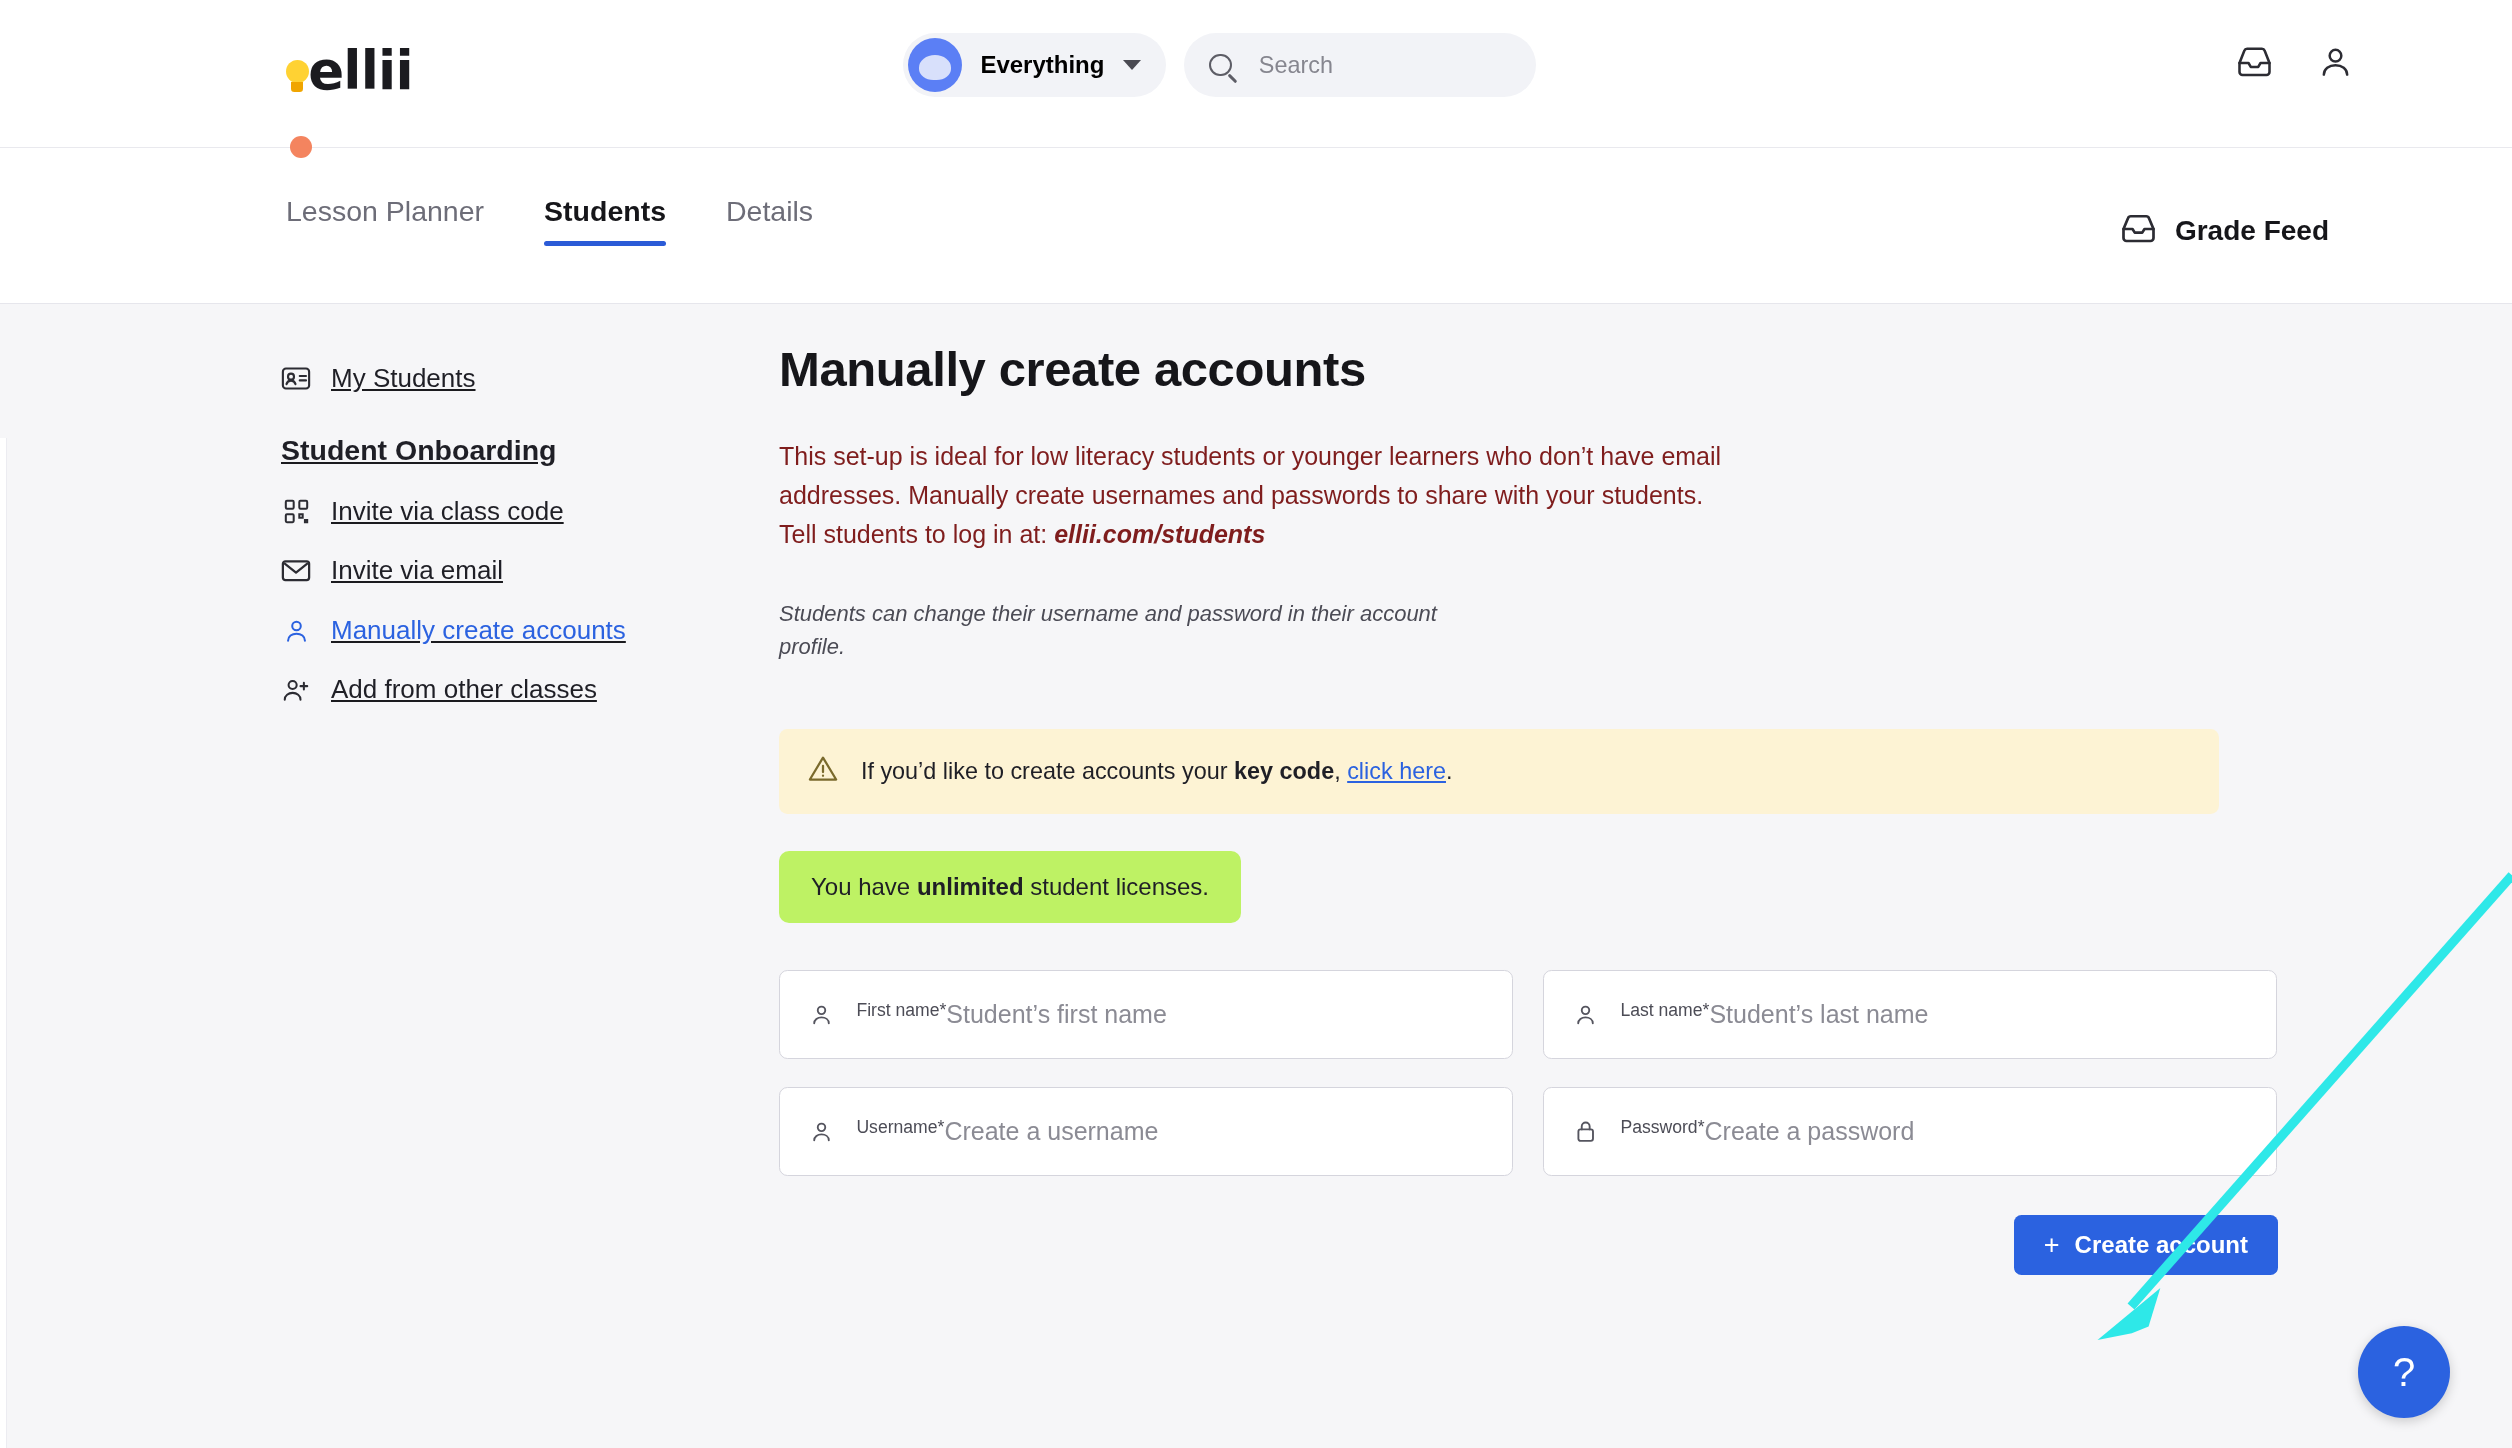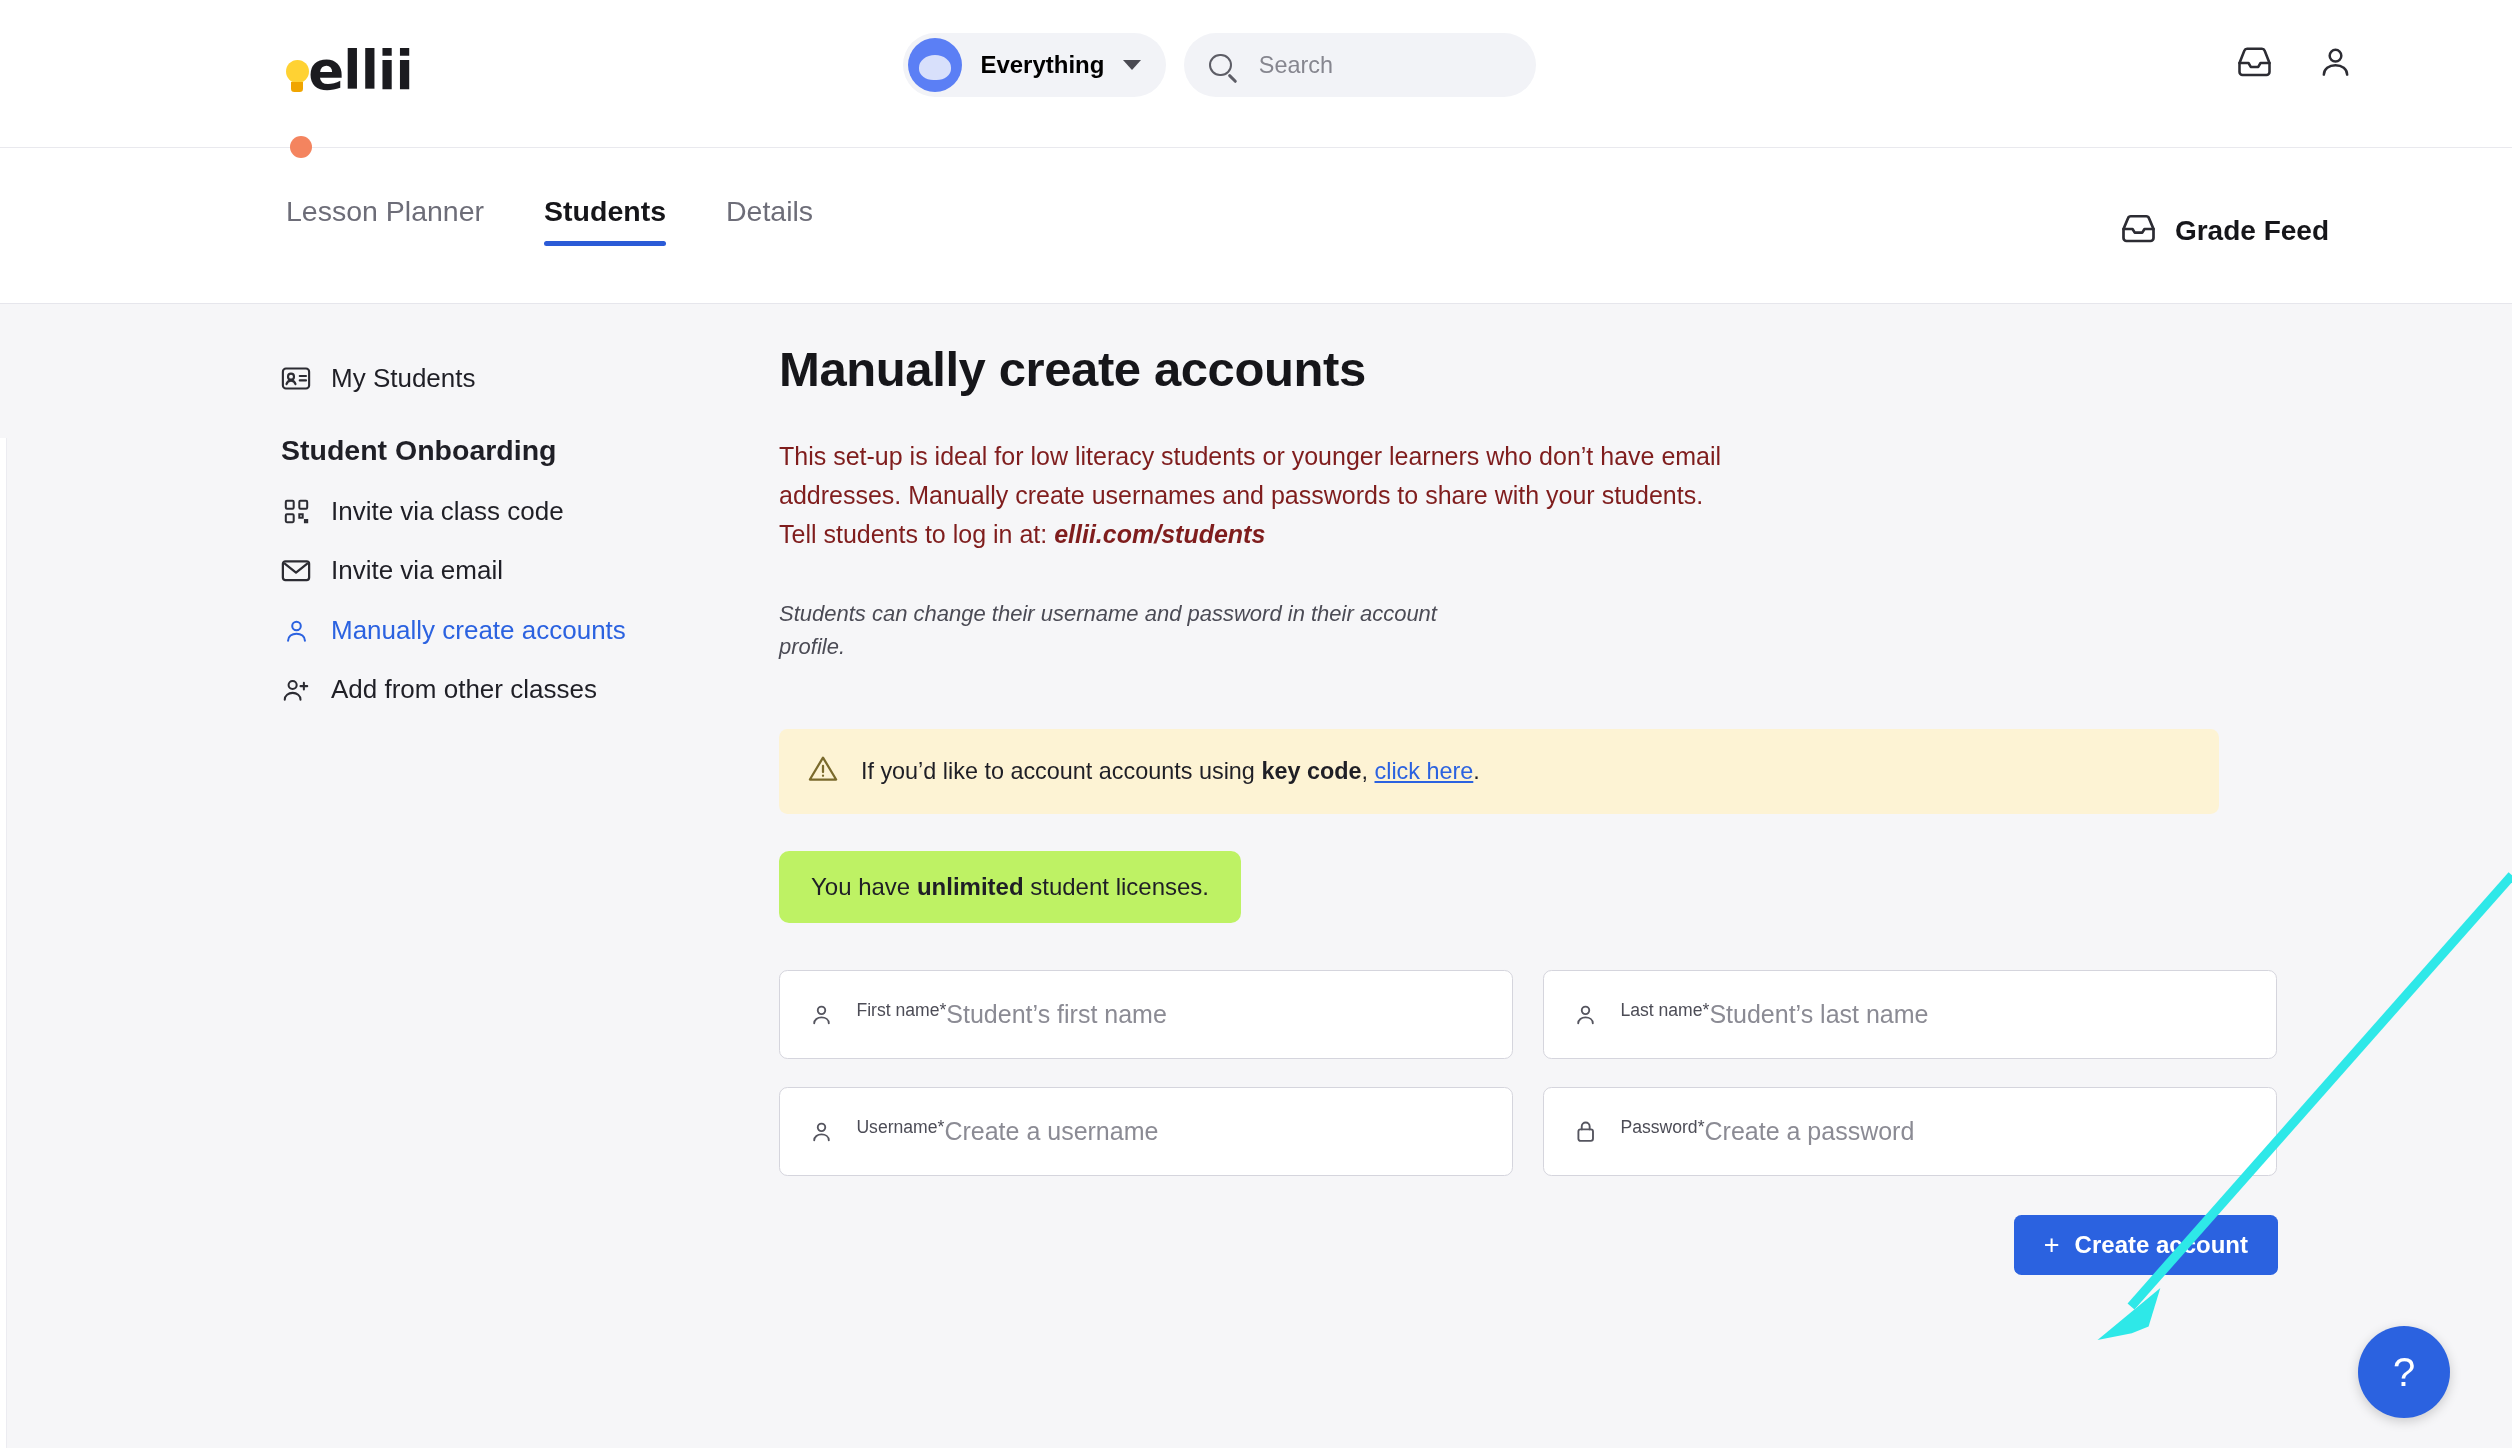--- a/index.html
+++ b/index.html
@@ -208,20 +208,21 @@
     background: #f6f6f8;
     height: calc(1449px - 134px - 156px);
     position: relative;
   }
 
   .sidebar {
     position: absolute;
     left: 281px;
     top: 59px;
     width: 435px;
+    text-decoration: underline;
   }
   .side-item {
     display: flex;
     align-items: center;
     gap: 20px;
     font-size: 26px;
     color: #1f1f26;
     margin-bottom: 28.5px;
     cursor: pointer;
   }
@@ -518,21 +519,21 @@
 
     <p class="note">Students can change their username and password in their account profile.</p>
 
     <div class="alert">
       <span>
         <svg width="30" height="28.5" viewBox="0 0 24 22" fill="none" stroke="#7a6a2c" stroke-width="1.8" stroke-linecap="round" stroke-linejoin="round">
           <path d="M12 2.5L22.5 20H1.5L12 2.5z"></path>
           <path d="M12 9v5M12 16.8v.2"></path>
         </svg>
       </span>
-      <span><span>If you’d like to account accounts using </span><b>key code</b><span>, </span><a href="#">click here</a><span>.</span></span>
+      <span><span>If you’d like to create accounts your </span><b>key code</b><span>, </span><a href="#">click here</a><span>.</span></span>
     </div>
 
     <div class="license"><span>You have </span><b>unlimited</b><span> student licenses.</span></div>
 
     <div class="fields">
 
       <div class="field">
         <span class="field-icon">
           <svg width="25" height="25" viewBox="0 0 24 24" fill="none" stroke="#55555f" stroke-width="1.8" stroke-linecap="round" stroke-linejoin="round">
             <circle cx="12" cy="8" r="3.6"></circle>

